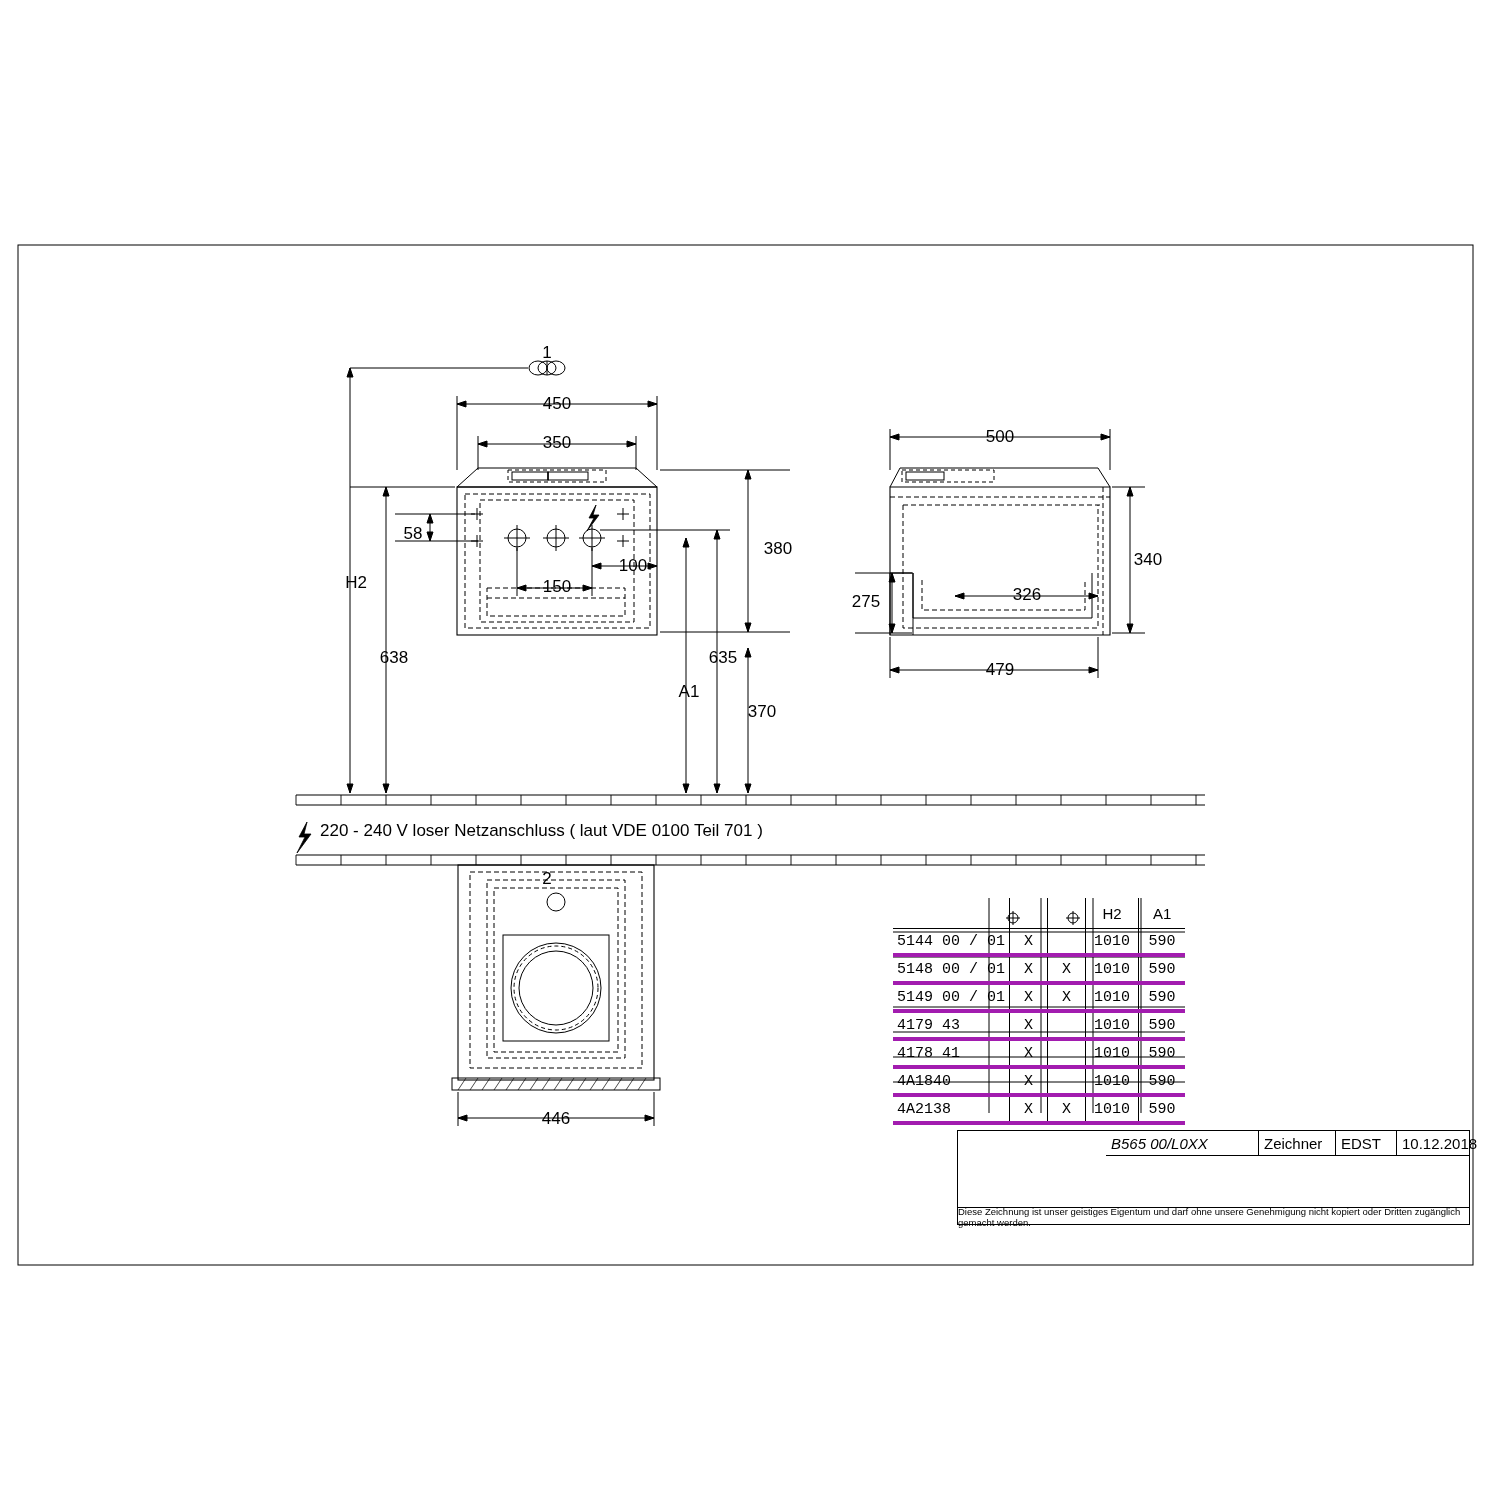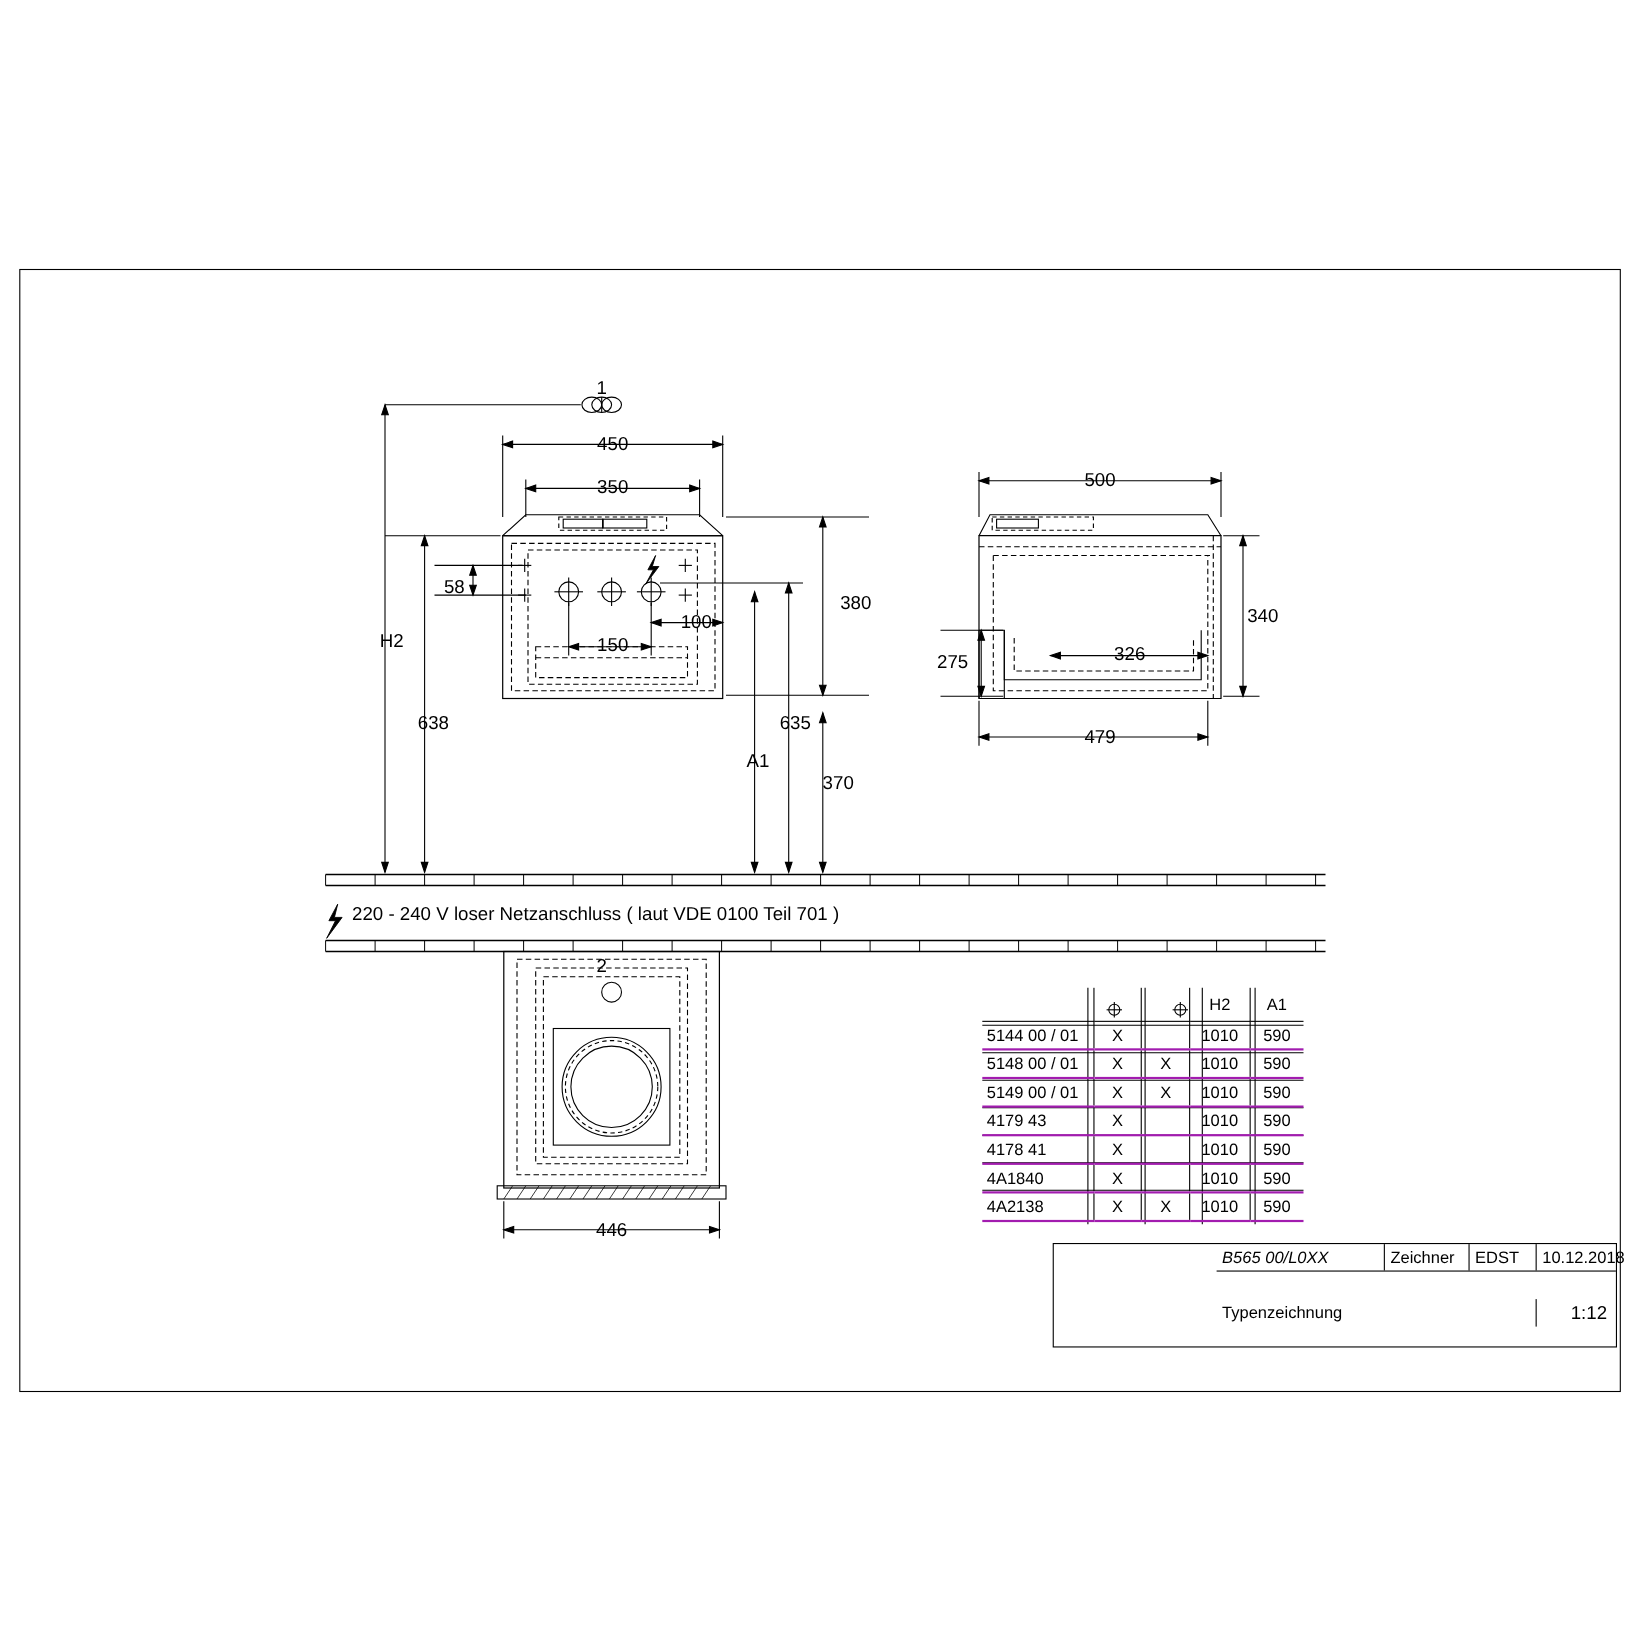--- a/index.html
+++ b/index.html
@@ -101,21 +101,21 @@
     padding: 0 4px;
     text-align: center;
     white-space: nowrap;
   }
   #spectable td.name { text-align: left; width: 96px; border-right: 1px solid #000; }
   #spectable td.c1 { width: 44px; border-right: 1px solid #000; }
   #spectable td.c2 { width: 44px; border-right: 1px solid #000; }
   #spectable td.c3 { width: 50px; border-right: 1px solid #000; }
   #spectable td.c4 { width: 46px; }
   #spectable tr.hdr td { height: 30px; border-bottom: 1px solid #000; }
-  #spectable tr.datarow td { border-bottom: 2px solid #a21caf; }
+  #spectable tr.datarow td { border-bottom: 4px solid #a21caf; font-family: Liberation Mono, monospace; }
 </style>
 </head>
 <body>
 
 <div id="sheet">
 
   <svg width="1500" height="1500" viewBox="0 0 1500 1500" style="position:absolute;left:0;top:0;">
     <g stroke="#000" fill="none" stroke-width="1" shape-rendering="geometricPrecision">
 
       <rect x="18" y="245" width="1455" height="1020" stroke="#000" stroke-width="1"></rect>
@@ -483,21 +483,17 @@
       <div class="tb-sep" style="left:152px;"></div>
       <div class="tb-sep" style="left:229px;"></div>
       <div class="tb-sep" style="left:290px;"></div>
       <div class="tb-cell b" style="left:0; width:152px; font-style:italic;">B565 00/L0XX</div>
       <div class="tb-cell" style="left:153px; width:76px;">Zeichner</div>
       <div class="tb-cell" style="left:230px; width:60px;">EDST</div>
       <div class="tb-cell" style="left:291px; right:0;">10.12.2018</div>
     </div>
 
 
-    <div class="tb-row" style="top:50px; border-bottom:none;">
-      <div class="tb-sep" style="left:290px;"></div>
-      <div class="tb-cell" style="left:0; width:290px;">Typenzeichnung</div>
-      <div class="tb-cell b" style="left:291px; right:0; justify-content:flex-end; padding-right:8px; font-size:17px;">1:12</div>
-    </div>
-
+
+    <div id="tb-note">Diese Zeichnung ist unser geistiges Eigentum und darf ohne unsere Genehmigung nicht kopiert oder Dritten zugänglich gemacht werden.</div>
   </div>
 
 </div>
 
 </body></html>

